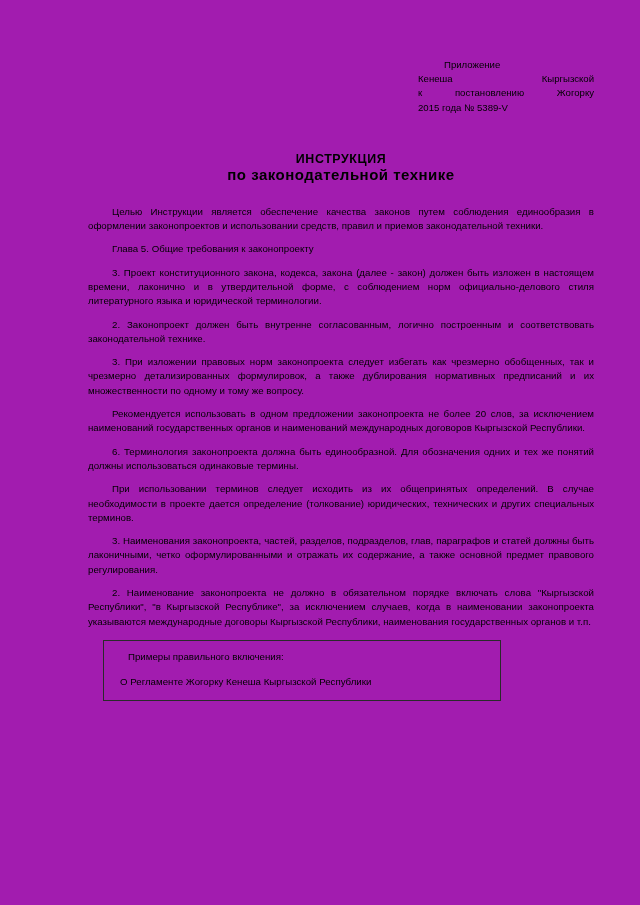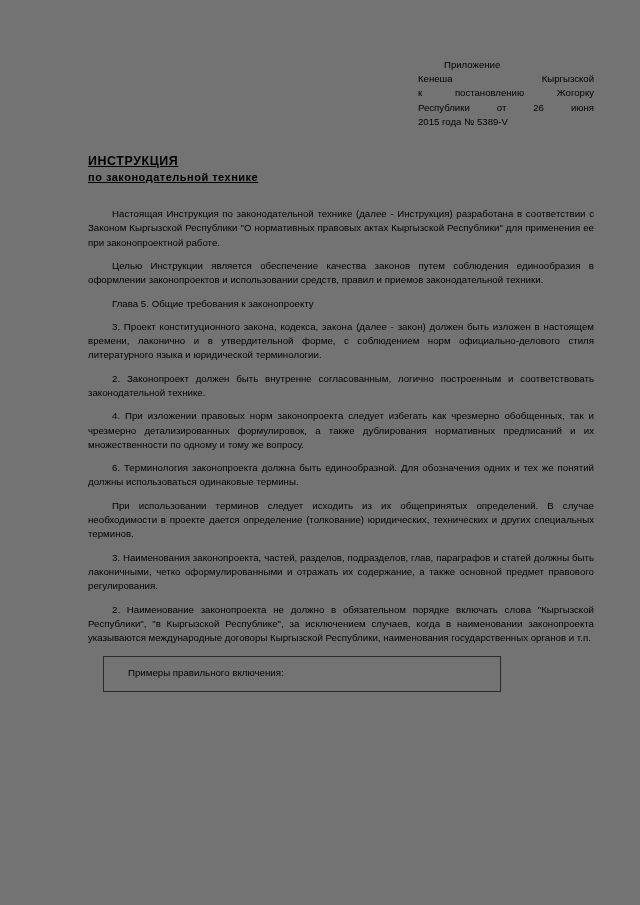--- a/index.html
+++ b/index.html
@@ -9,21 +9,21 @@
     background: #ffffff;
   }
   body {
     font-family: "Liberation Sans", sans-serif;
     color: #000000;
   }
   .page {
     position: relative;
     width: 640px;
     height: 905px;
-    background: #737373;
+    background: #a21caf;
     overflow: hidden;
     box-sizing: border-box;
   }
   .content {
     position: absolute;
     left: 88px;
     top: 0;
     width: 506px;
   }
 
@@ -44,32 +44,31 @@
   }
   .doc-header .hdr-line.first {
     text-indent: 26px;
   }
   .doc-header .hdr-line.stretch {
     text-align-last: justify;
   }
 
   
   .title-block {
-    margin-top: 24px;
-    text-align: left;
+    margin-top: 36px;
+    text-align: center;
     font-weight: bold;
-    text-decoration: underline;
   }
   .title-main {
     font-size: 12.4px;
     letter-spacing: 0.6px;
     line-height: 16px;
   }
   .title-sub {
-    font-size: 11px;
+    font-size: 15px;
     letter-spacing: 0.5px;
     line-height: 16px;
   }
 
   
   .body-block {
     margin-top: 22px;
   }
   p.para {
     margin: 0 0 9px 0;
@@ -103,40 +102,40 @@
 </head>
 <body>
 
 <div class="page">
   <div class="content">
 
     <div class="doc-header">
       <span class="hdr-line first">Приложение</span>
       <span class="hdr-line stretch">Кенеша Кыргызской</span>
       <span class="hdr-line stretch">к постановлению Жогорку</span>
-      <span class="hdr-line stretch">Республики от 26 июня</span>
       <span class="hdr-line">2015 года № 5389-V</span>
     </div>
 
     <div class="title-block">
       <div class="title-main">ИНСТРУКЦИЯ</div>
       <div class="title-sub">по законодательной технике</div>
     </div>
 
     <div class="body-block">
-      <p class="para">Настоящая Инструкция по законодательной технике (далее - Инструкция) разработана в соответствии с Законом Кыргызской Республики "О нормативных правовых актах Кыргызской Республики" для применения ее при законопроектной работе.</p>
       <p class="para">Целью Инструкции является обеспечение качества законов путем соблюдения единообразия в оформлении законопроектов и использовании средств, правил и приемов законодательной техники.</p>
       <p class="para">Глава 5. Общие требования к законопроекту</p>
       <p class="para">3. Проект конституционного закона, кодекса, закона (далее - закон) должен быть изложен в настоящем времени, лаконично и в утвердительной форме, с соблюдением норм официально-делового стиля литературного языка и юридической терминологии.</p>
       <p class="para">2. Законопроект должен быть внутренне согласованным, логично построенным и соответствовать законодательной технике.</p>
-      <p class="para">4. При изложении правовых норм законопроекта следует избегать как чрезмерно обобщенных, так и чрезмерно детализированных формулировок, а также дублирования нормативных предписаний и их множественности по одному и тому же вопросу.</p>
+      <p class="para">3. При изложении правовых норм законопроекта следует избегать как чрезмерно обобщенных, так и чрезмерно детализированных формулировок, а также дублирования нормативных предписаний и их множественности по одному и тому же вопросу.</p>
+      <p class="para">Рекомендуется использовать в одном предложении законопроекта не более 20 слов, за исключением наименований государственных органов и наименований международных договоров Кыргызской Республики.</p>
       <p class="para">6. Терминология законопроекта должна быть единообразной. Для обозначения одних и тех же понятий должны использоваться одинаковые термины.</p>
       <p class="para">При использовании терминов следует исходить из их общепринятых определений. В случае необходимости в проекте дается определение (толкование) юридических, технических и других специальных терминов.</p>
       <p class="para">3. Наименования законопроекта, частей, разделов, подразделов, глав, параграфов и статей должны быть лаконичными, четко оформулированными и отражать их содержание, а также основной предмет правового регулирования.</p>
       <p class="para">2. Наименование законопроекта не должно в обязательном порядке включать слова "Кыргызской Республики", "в Кыргызской Республике", за исключением случаев, когда в наименовании законопроекта указываются международные договоры Кыргызской Республики, наименования государственных органов и т.п.</p>
     </div>
 
     <div class="example-box">
       <p>Примеры правильного включения:</p>
+      <p class="second">О Регламенте Жогорку Кенеша Кыргызской Республики</p>
     </div>
 
   </div>
 </div>
 
 </body></html>

